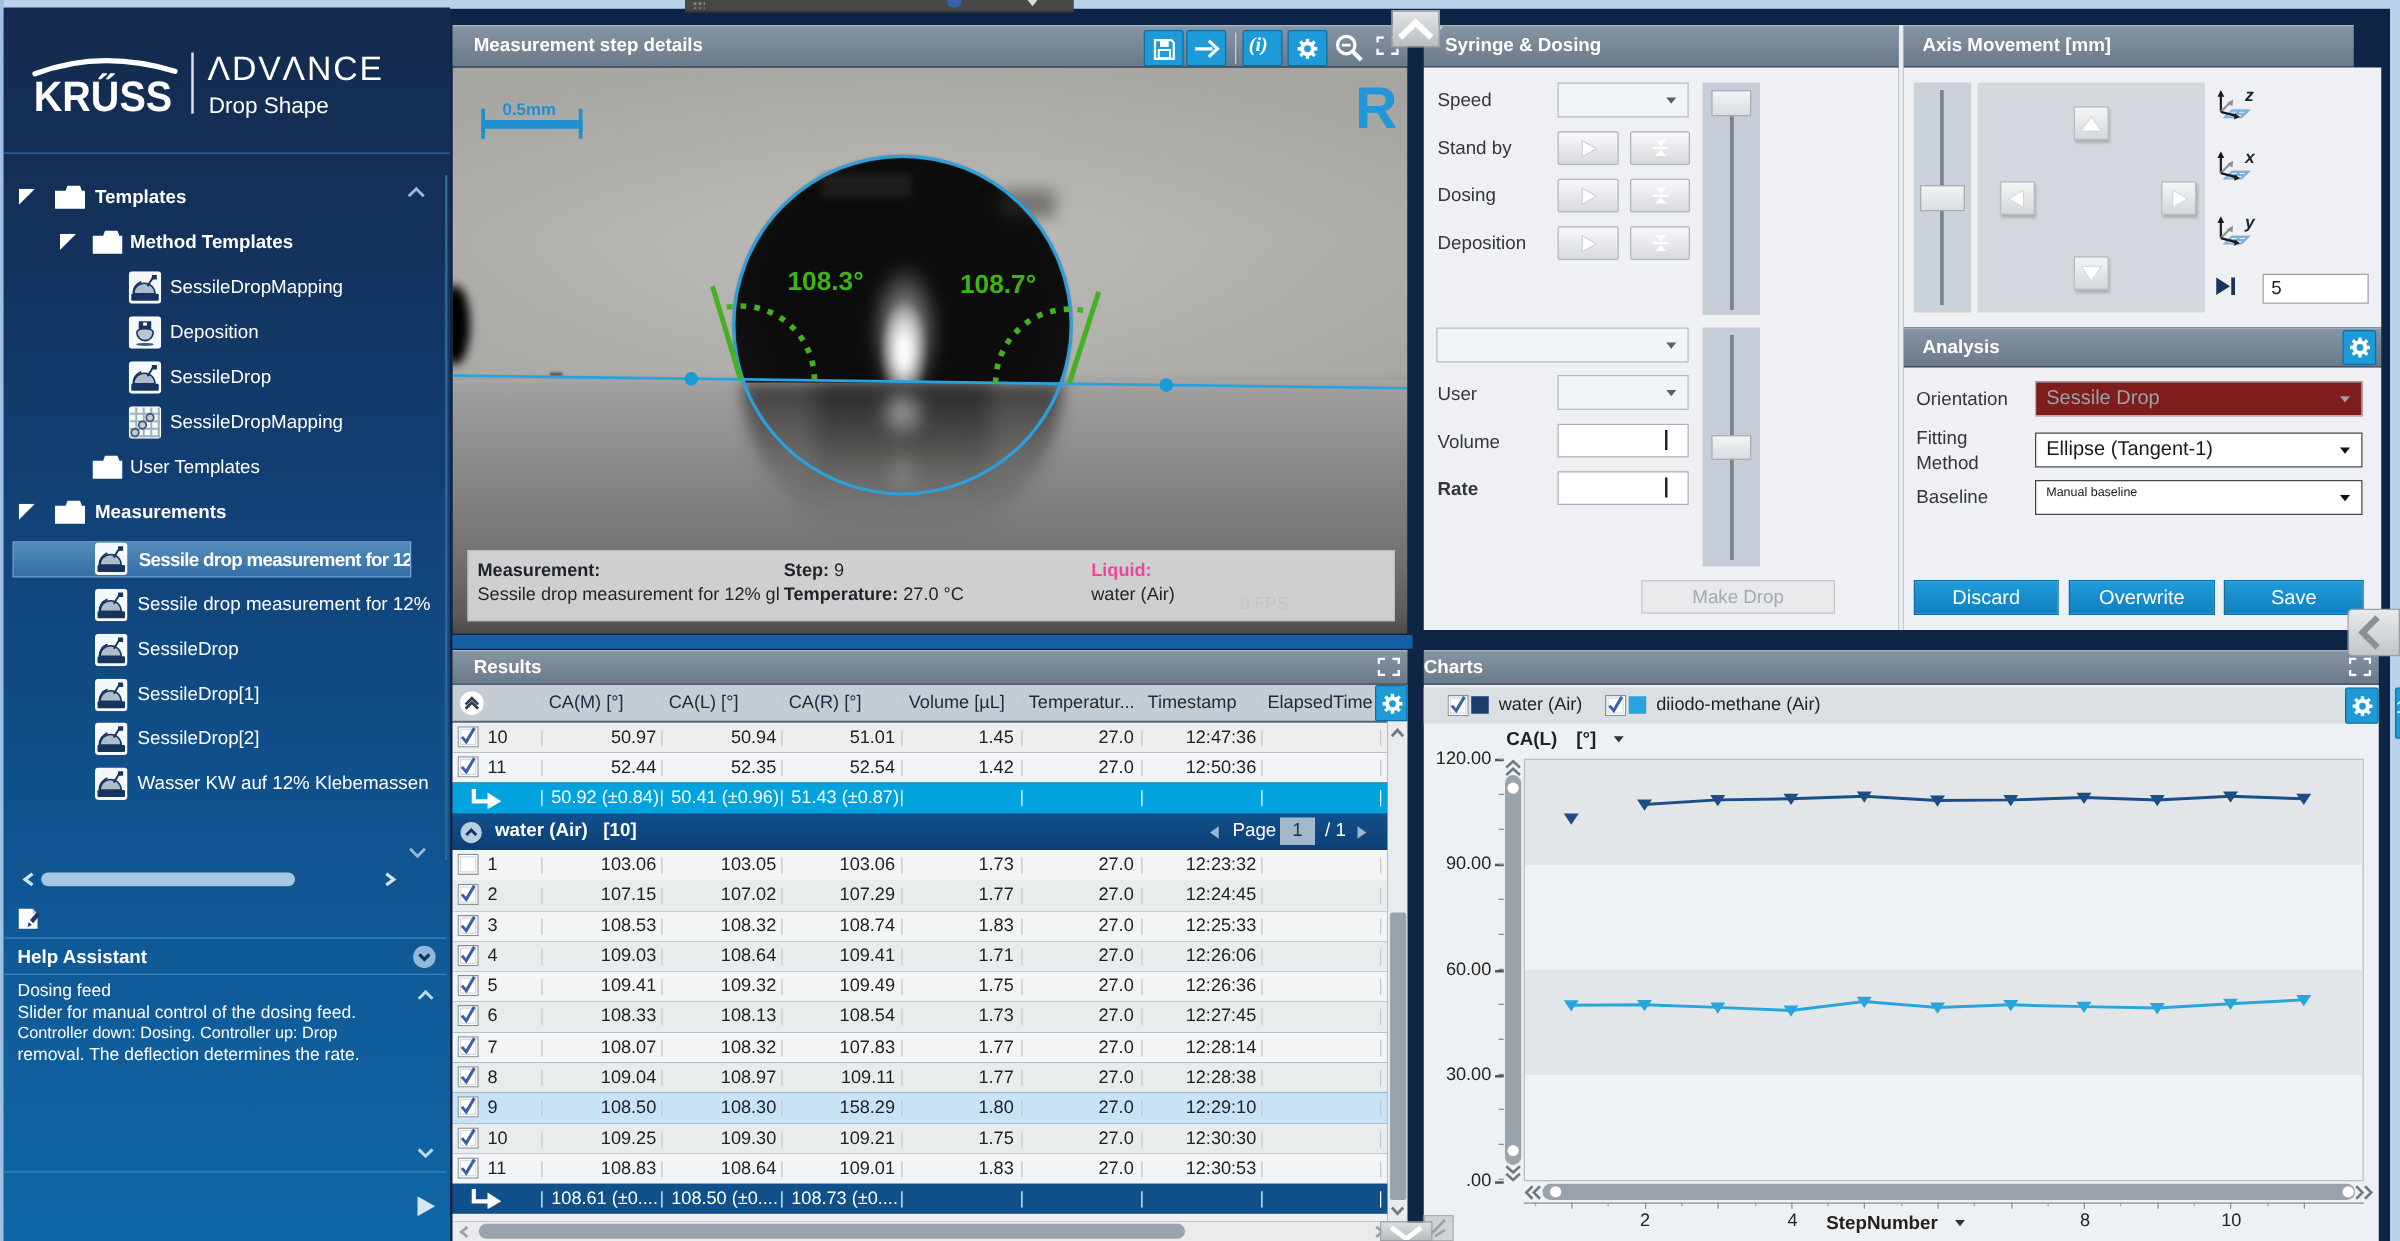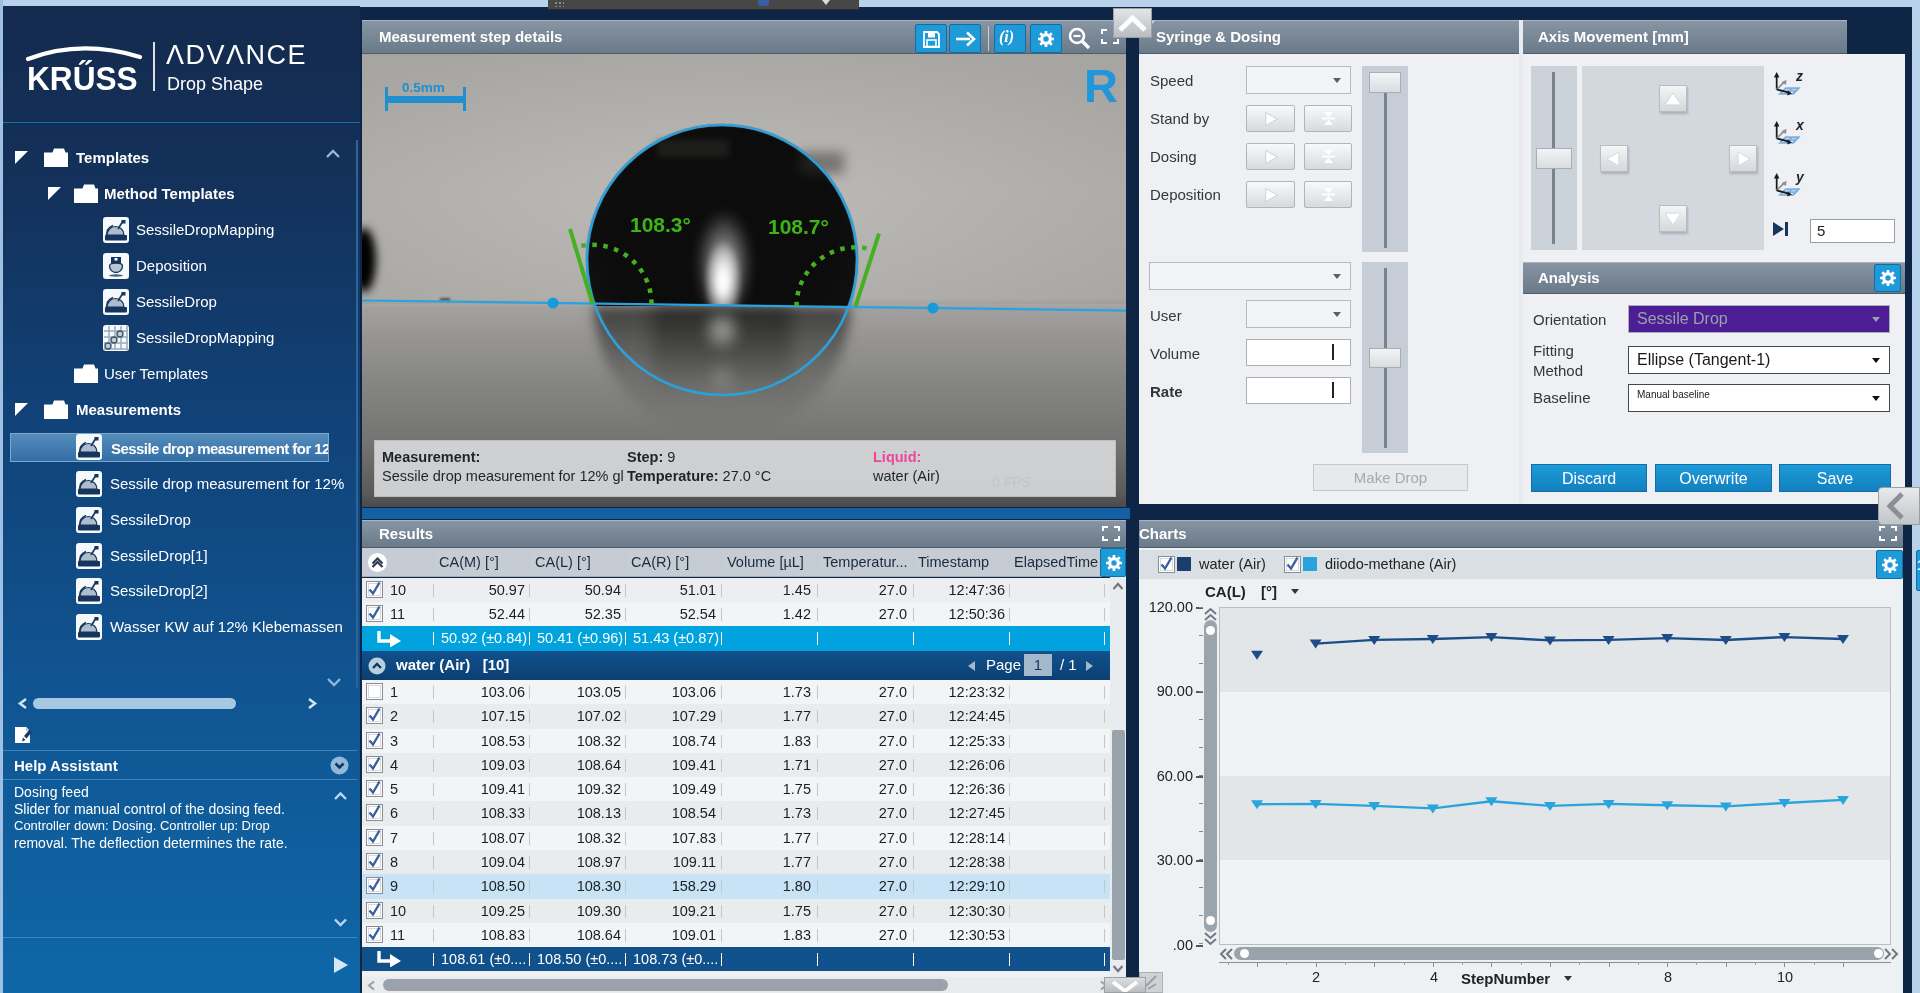--- a/index.html
+++ b/index.html
@@ -357,21 +357,21 @@
 <div class="a" style="left:1246px;top:339px;width:105px;height:27px;background:#fff;border:1px solid #abb0b6"></div>
 <div class="a" style="left:1332px;top:344px;width:1.5px;height:16px;background:#222"></div>
 <div class="a lbl" style="left:1150px;top:383px;font-weight:700">Rate</div>
 <div class="a" style="left:1246px;top:377px;width:105px;height:27px;background:#fff;border:1px solid #abb0b6"></div>
 <div class="a" style="left:1332px;top:382px;width:1.5px;height:16px;background:#222"></div>
 <div class="a" style="left:1362px;top:262px;width:46px;height:191px;background:#c7cdd6"></div>
 <div class="a" style="left:1384px;top:268px;width:3px;height:180px;background:#7a838c"></div>
 <div class="a" style="left:1369px;top:348px;width:32px;height:20px;background:linear-gradient(#f2f4f5,#d9dde0);border:1px solid #a8aeb4"></div>
 <div class="a" style="left:1313px;top:464px;width:155px;height:27px;background:#e7e9ea;border:1px solid #c5c8cb;color:#a4aab0;font-size:15px;text-align:center;line-height:26px">Make Drop</div>
 <div class="a" style="left:1519px;top:20px;width:4px;height:484px;background:#e8ecf0"></div>
-<div class="a hdr" style="left:1523px;top:20px;width:324px;height:34px;line-height:33px;padding-left:15px">Axis Movement [mm]</div>
+<div class="a hdr" style="left:1523px;top:20px;width:360px;height:34px;line-height:33px;padding-left:15px">Axis Movement [mm]</div>
 <div class="a pb" style="left:1523px;top:54px;width:382px;height:208px"></div>
 <div class="a" style="left:1531px;top:66px;width:46px;height:184px;background:#ccd2da"></div>
 <div class="a" style="left:1552px;top:72px;width:3px;height:172px;background:#7a838c"></div>
 <div class="a" style="left:1536px;top:148px;width:36px;height:21px;background:linear-gradient(#f2f4f5,#d9dde0);border:1px solid #a8aeb4"></div>
 <div class="a" style="left:1582px;top:66px;width:182px;height:184px;background:#d3d7de"></div>
 <div class="a" style="left:1659px;top:85px;width:28px;height:27px;background:linear-gradient(#f4f5f6,#d4d8db);border:1px solid #b8bdc2;box-shadow:1px 2px 2px rgba(0,0,0,0.18)">
     <svg class="a" style="left:5px;top:6px" width="16" height="14" viewBox="0 0 15 13">
       <path d="M7.5 1 L15 12 L0 12 z" fill="#fff" stroke="#c8cdd1" stroke-width="0.6"></path>
     </svg>
   </div>
@@ -409,21 +409,21 @@
 <div class="a" style="left:1810px;top:219px;width:85px;height:24px;background:#fff;border:1px solid #9aa0a6"></div>
 <div class="a" style="left:1817px;top:222px;font-size:15px;color:#222">5</div>
 <div class="a hdr" style="left:1523px;top:262px;width:382px;height:32px;line-height:31px;padding-left:15px">Analysis</div>
 <div class="a pb" style="left:1523px;top:294px;width:382px;height:210px"></div>
 <div class="a bb" style="left:1874px;top:264px;width:27px;height:28px;border:1px solid #0f6fa5">
     <svg class="a" style="left:5px;top:5px" width="16" height="16" viewBox="0 0 16 16">
       <use href="#gearw"></use>
     </svg>
   </div>
 <div class="a lbl" style="left:1533px;top:311px">Orientation</div>
-<div class="a" style="left:1628px;top:305px;width:262px;height:28px;background:#4c1d95;border:1px solid #a9b2ba">
+<div class="a" style="left:1628px;top:305px;width:262px;height:28px;background:#7f1d1d;border:1px solid #a9b2ba">
     <div class="a" style="left:8px;top:4px;font-size:16px;color:#9aa2ab">Sessile Drop</div>
     <div class="car a" style="right:9px;top:11px;border-top-color:#9aa2ab"></div>
   </div>
 <div class="a lbl" style="left:1533px;top:341px;line-height:20px">Fitting<br>Method</div>
 <div class="a" style="left:1628px;top:346px;width:262px;height:28px;background:#fff;border:1px solid #42484e">
     <div class="a" style="left:8px;top:4px;font-size:16px;color:#17191b">Ellipse (Tangent-1)</div>
     <div class="car a" style="right:9px;top:11px;border-top-color:#111"></div>
   </div>
 <div class="a lbl" style="left:1533px;top:389px">Baseline</div>
 <div class="a" style="left:1628px;top:384px;width:262px;height:28px;background:#fff;border:1px solid #42484e">

